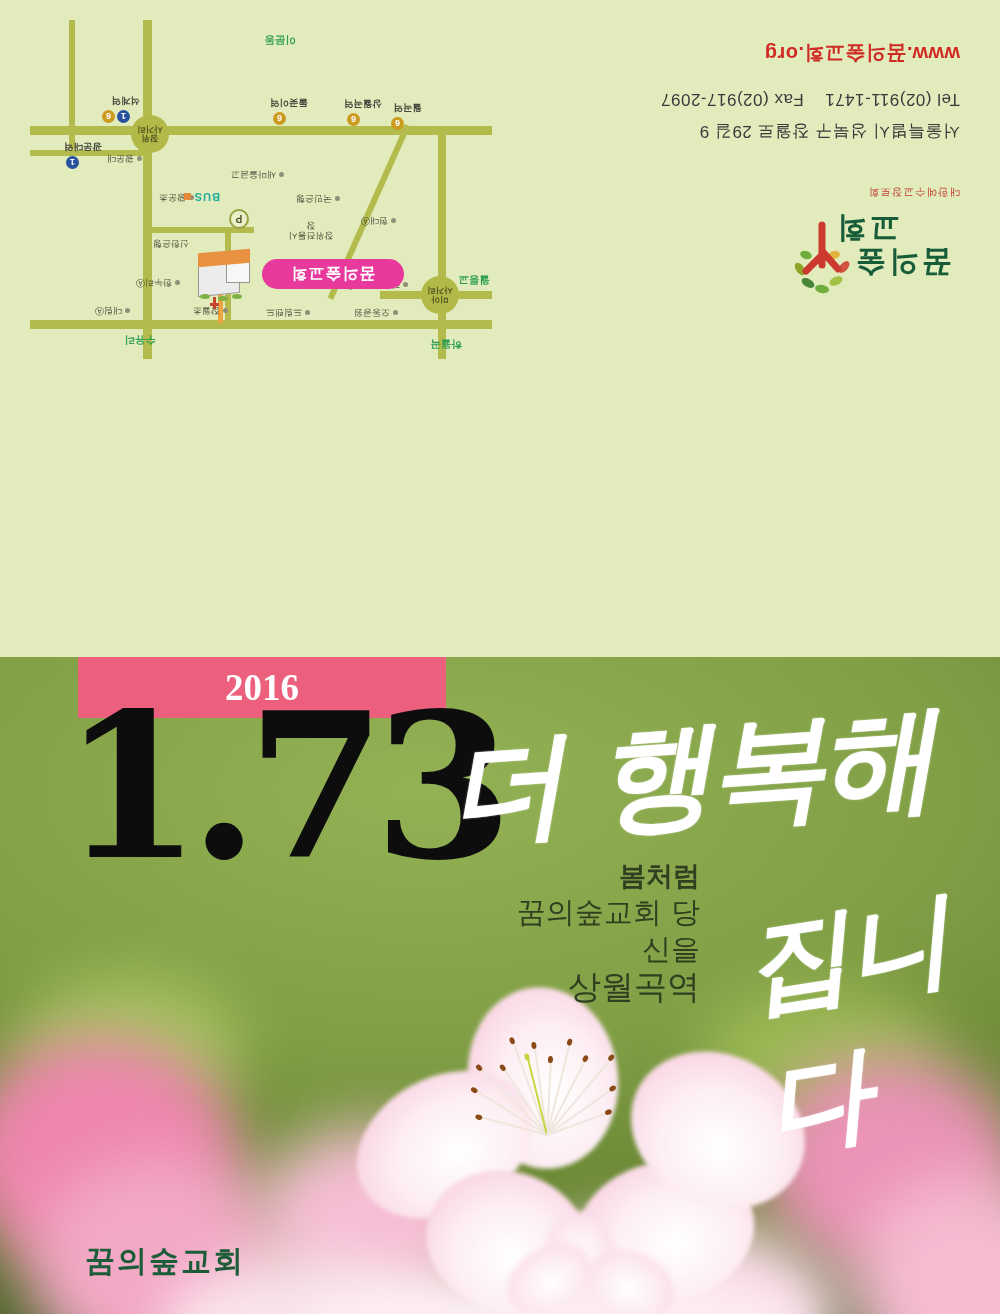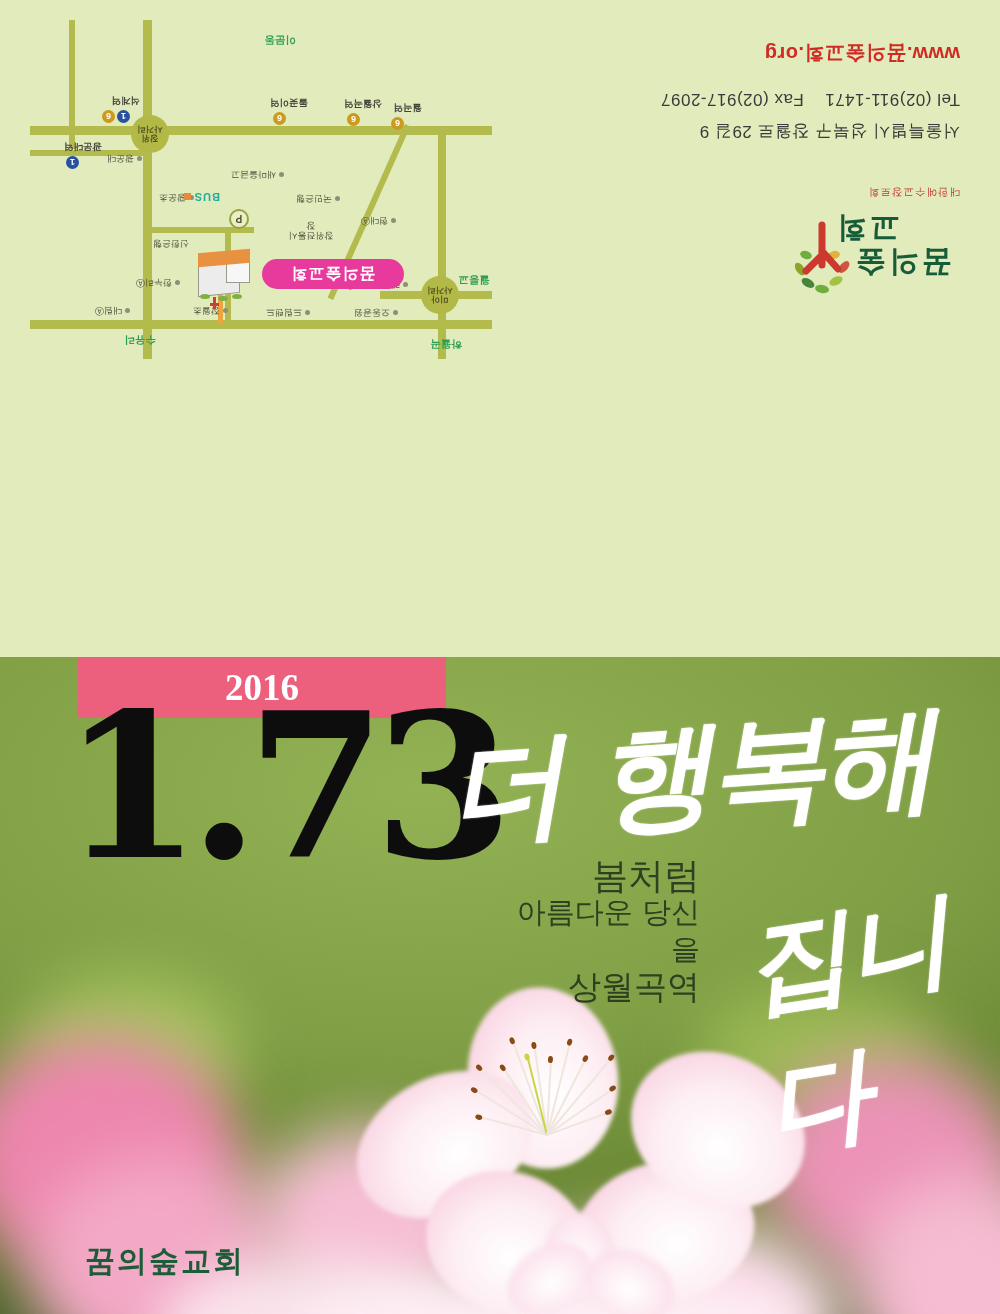--- a/index.html
+++ b/index.html
@@ -49,21 +49,21 @@
           font-family:"DejaVu Serif","Liberation Serif",serif;font-weight:bold;
           font-size:200px;letter-spacing:-12px;line-height:1;}
   .callig{position:absolute;color:#ffffff;z-index:6;
           font-family:"DejaVu Serif","Liberation Serif",serif;font-style:italic;font-weight:bold;
           text-shadow:0 0 2px rgba(255,255,255,.55);}
   .callig1{left:448px;top:40px;font-size:116px;transform:rotate(-4deg);letter-spacing:-4px;}
   .callig2{left:755px;top:224px;font-size:104px;transform:rotate(-9deg);letter-spacing:-2px;}
   .subs{position:absolute;left:498px;top:200px;width:202px;text-align:right;z-index:6;
         color:#2e401f;font-family:"DejaVu Serif","Liberation Serif",serif;}
   .subs div{line-height:37px;}
-  .sub-a{font-size:36px;} .sub-b{font-size:29px;} .sub-c{font-size:33px;}
+  .sub-a{font-size:27px;font-weight:bold;} .sub-b{font-size:29px;} .sub-c{font-size:33px;}
   .blob{position:absolute;border-radius:50%;z-index:1;}
   .petal{position:absolute;z-index:2;border-radius:50%;
          background:radial-gradient(ellipse at 55% 60%, #ffffff 0%, #fdeef3 45%, #f6c3d7 100%);
          filter:blur(2px);}
   .stem{position:absolute;left:546px;width:2px;background:#efe6de;transform-origin:bottom center;z-index:3;}
   .stem::after{content:"";position:absolute;left:-2px;top:-4px;width:5px;height:7px;border-radius:50%;background:#8a4a15;}
   .stem.pistil{background:#c9d53f;} .stem.pistil::after{background:#c9d53f;}
   .sm-petal{position:absolute;z-index:2;border-radius:50%;background:radial-gradient(ellipse at 50% 55%, #fff 0%, #fce6ef 60%, #f6c8da 100%);filter:blur(3px);}
   .foot-church{position:absolute;left:85px;top:584px;z-index:6;color:#1c5c38;font-weight:bold;font-size:30px;letter-spacing:2px;}
   .foot-tag{position:absolute;left:352px;top:596px;z-index:6;color:#dd6384;font-size:17px;
@@ -259,20 +259,20 @@
       <span class="yr">2016</span>
     </div>
 
     <div class="big-date">1.73</div>
 
     <div class="callig callig1">더 행복해</div>
     <div class="callig callig2">집니다</div>
 
     <div class="subs">
       <div class="sub-a">봄처럼</div>
-      <div class="sub-b">아름다운 당신을</div>
+      <div class="sub-b">꿈의숲교회 당신을</div>
       <div class="sub-c">상월곡역</div>
     </div>
 
     <div class="foot-church">꿈의숲교회</div>
   </div>
 
 </div>
 
 </body></html>

